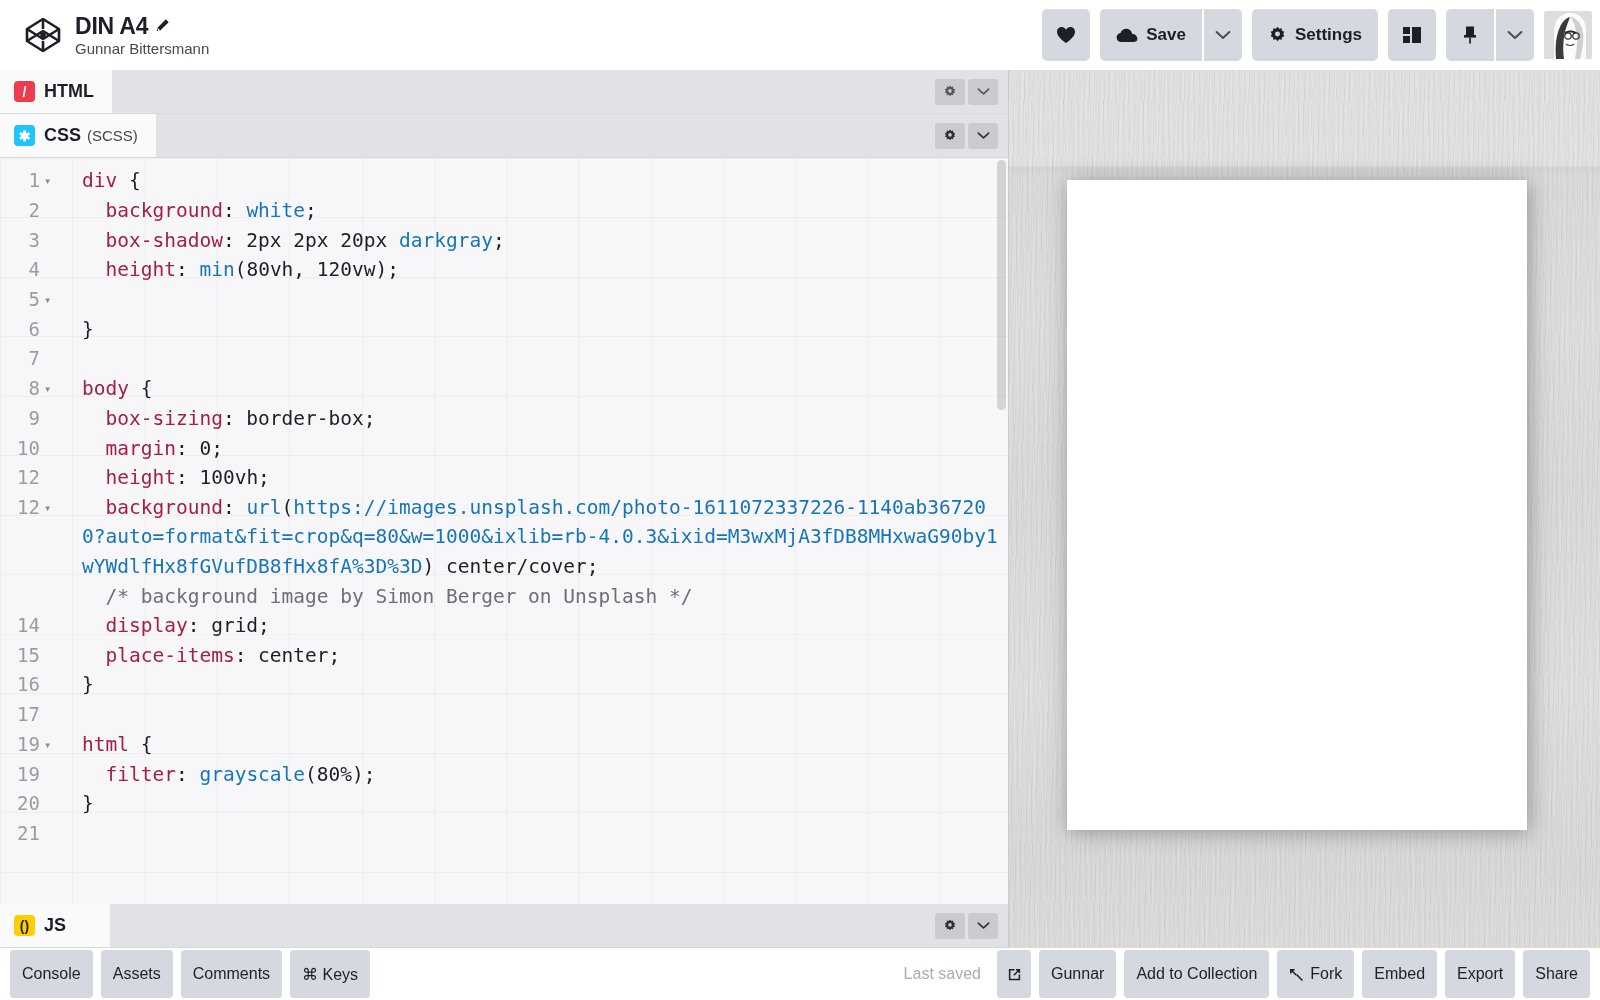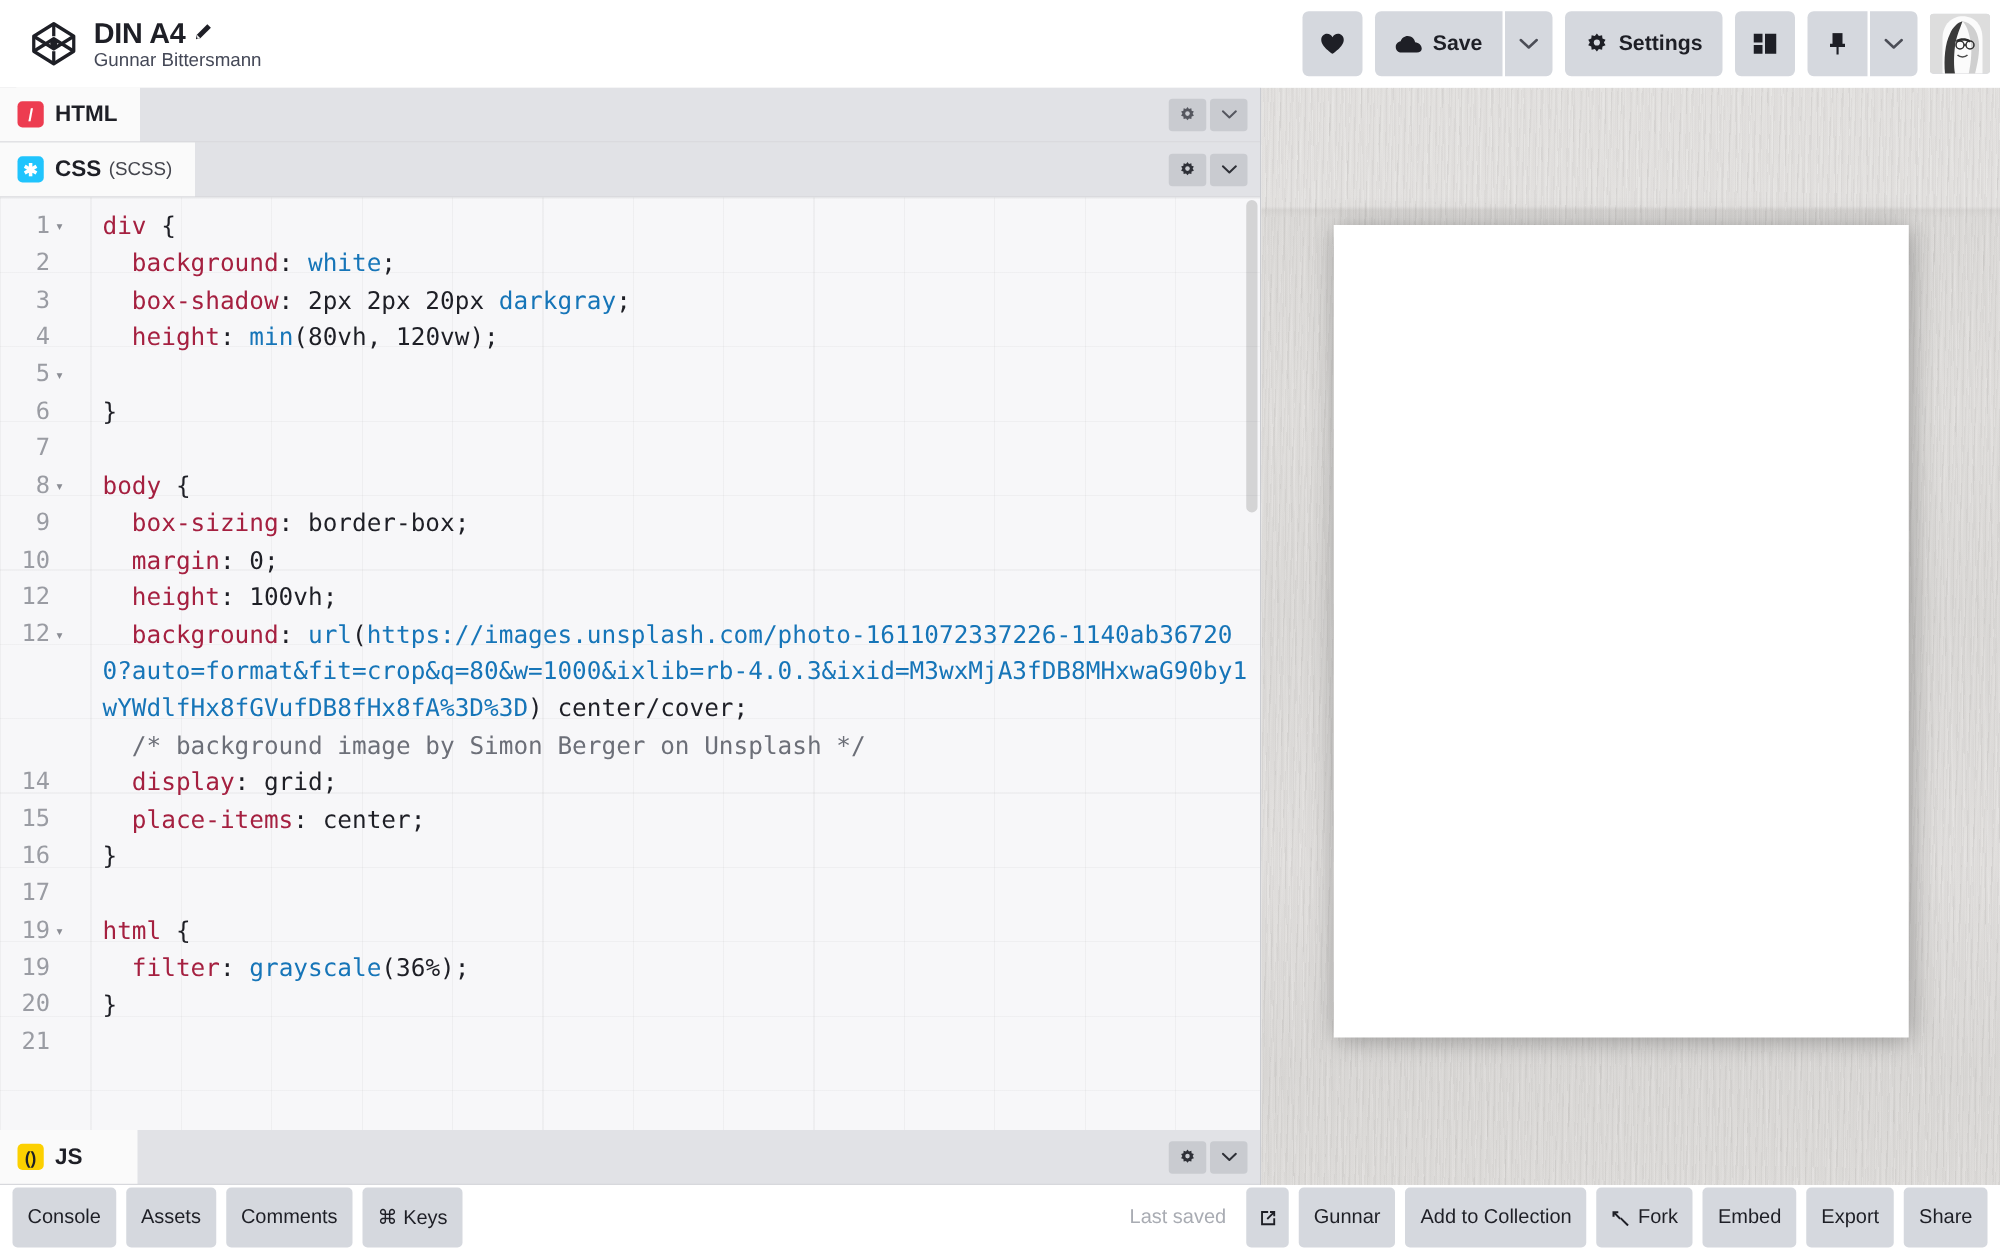--- a/index.html
+++ b/index.html
@@ -391,21 +391,21 @@
               <span class="txt"></span>
             </div>
             <div class="cl">
               <span class="gut">19</span>
               <span class="fold">▾</span>
               <span class="txt"><span class="k-sel">html</span><span class="k-punc"> {</span></span>
             </div>
             <div class="cl">
               <span class="gut">19</span>
               <span class="fold"></span>
-              <span class="txt"><span class="k-punc">  </span><span class="k-prop">filter</span><span class="k-punc">: </span><span class="k-val">grayscale</span><span class="k-punc">(36%);</span></span>
+              <span class="txt"><span class="k-punc">  </span><span class="k-prop">filter</span><span class="k-punc">: </span><span class="k-val">grayscale</span><span class="k-punc">(80%);</span></span>
             </div>
             <div class="cl">
               <span class="gut">20</span>
               <span class="fold"></span>
               <span class="txt"><span class="k-punc">}</span></span>
             </div>
             <div class="cl">
               <span class="gut">21</span>
               <span class="fold"></span>
               <span class="txt"></span>

